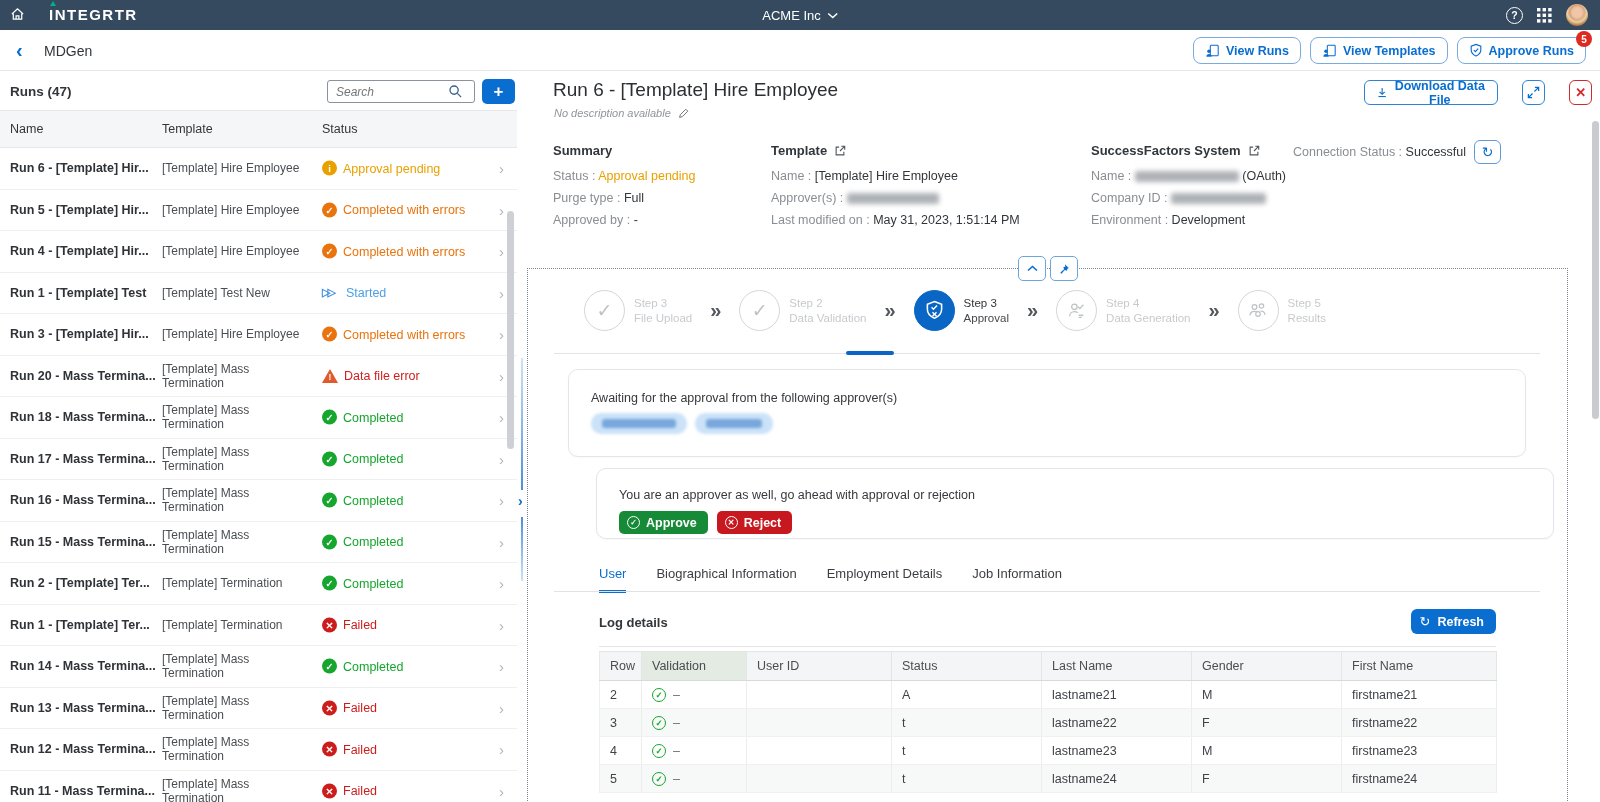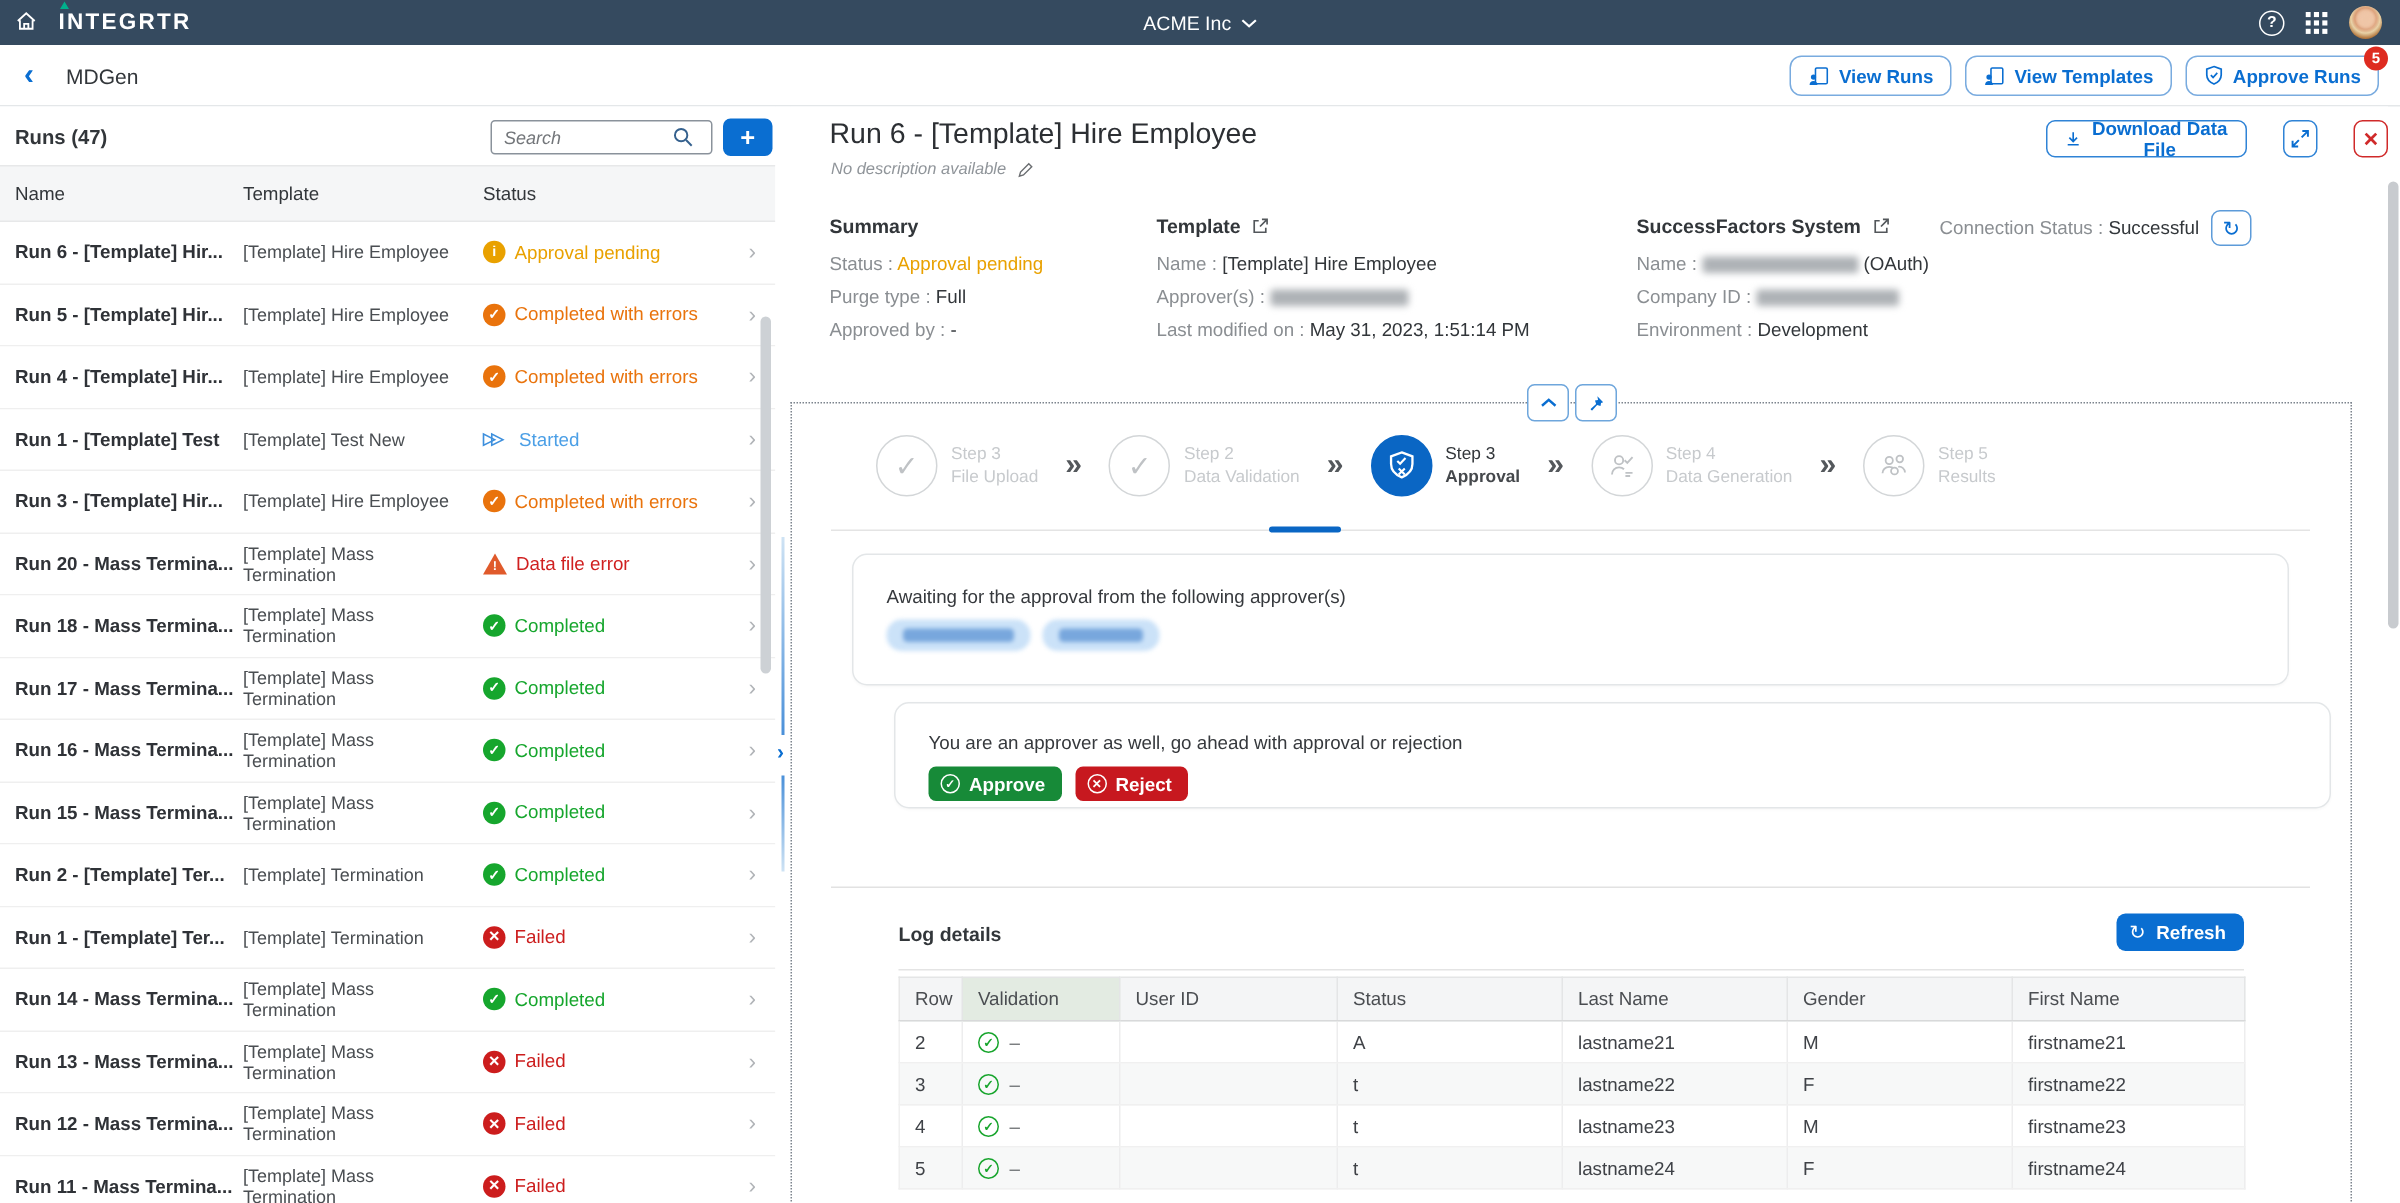--- a/index.html
+++ b/index.html
@@ -2,21 +2,21 @@
 <html><head>
 <meta charset="utf-8">
 <style>
   * { box-sizing: border-box; margin: 0; padding: 0; }
   html,body { width:1600px; height:802px; overflow:hidden; background:#fff;
     font-family:"Liberation Sans", sans-serif; color:#32363a; }
   body { position:relative; }
 
   
   .topbar { position:absolute; left:0; top:0; width:1600px; height:30px; background:#354a5f; color:#fff; }
-  .tb-left { position:absolute; left:10px; top:0; height:29px; display:flex; align-items:center; gap:14px; }
+  .tb-left { position:absolute; left:10px; top:0; height:29px; display:flex; align-items:center; gap:24px; }
   .home-btn { display:flex; align-items:center; cursor:pointer; }
   .brand { position:relative; font-size:15px; font-weight:800; letter-spacing:1.5px; cursor:pointer; }
   .brand .caret { position:absolute; left:1px; top:-5px; width:0; height:0;
     border-left:3px solid transparent; border-right:3px solid transparent; border-bottom:5px solid #00b08c; }
   .tb-center { position:absolute; left:50%; top:0; transform:translateX(-50%); height:30px;
     display:flex; align-items:center; gap:6px; font-size:13px; cursor:pointer; }
   .tb-right { position:absolute; right:12px; top:0; height:30px; display:flex; align-items:center; gap:14px; }
   .help-ic { width:17px; height:17px; border:1.4px solid #fff; border-radius:50%; font-size:10.5px; font-weight:700;
     display:flex; align-items:center; justify-content:center; cursor:pointer; }
   .avatar { width:22px; height:22px; border-radius:50%; overflow:hidden; cursor:pointer;
@@ -113,21 +113,21 @@
   .panel-ctl { position:absolute; left:490px; top:-13px; display:flex; gap:4px; }
   .ctl-btn { width:28px; height:25px; background:#fff; border:1px solid #6ea6dc; border-radius:5px; color:#0a6ed1;
     display:flex; align-items:center; justify-content:center; cursor:pointer; font-size:11px; }
   .steps { position:absolute; left:56px; top:21px; display:flex; align-items:center; gap:15px; }
   .step { display:flex; align-items:center; gap:9px; }
   .step-circle { width:41px; height:41px; border-radius:50%; border:1px solid #d3d6d8; color:#bfc2c5;
     display:flex; align-items:center; justify-content:center; font-size:19px; flex:none; background:#fff; }
   .step.active .step-circle { background:#0a66c4; border-color:#0a66c4; color:#fff; }
   .step-text { font-size:11.5px; line-height:15px; color:#c7cacd; }
   .step.active .step-text .s-num { color:#32363a; }
-  .step.active .step-text .s-lbl { color:#45484c;font-weight:bold; }
+  .step.active .step-text .s-lbl { color:#45484c; }
   .step-sep { color:#54585c; font-size:20px; font-weight:700; padding:0 3px; }
   .steps-line { position:absolute; left:26px; width:986px; top:84px; height:1px; background:#e4e4e4; }
   .steps-active-bar { position:absolute; left:318px; top:82px; width:48px; height:4px; background:#0a66c4; border-radius:2px; }
 
   .card { position:absolute; left:40px; width:958px; background:#fff; border:1px solid #e3e6e8; border-radius:10px;
     box-shadow:0 1px 2px rgba(0,0,0,.03); }
   .card-awaiting { top:100px; height:88px; }
   .card-self { top:199px; height:71px;margin-left:28px; }
   .card-text { position:absolute; left:22px; top:21px; font-size:12.5px; color:#36393d; }
   .chips { position:absolute; left:22px; top:43px; display:flex; gap:8px; }
@@ -564,20 +564,26 @@
           <i class="ring-ic">✓</i>
           <span>Approve</span>
         </button>
         <button class="abtn btn-reject">
           <i class="ring-ic">✕</i>
           <span>Reject</span>
         </button>
       </div>
     </div>
 
+    <div class="tabs" id="tabs-row">
+        <span class="tab active">User</span>
+        <span class="tab">Biographical Information</span>
+        <span class="tab">Employment Details</span>
+        <span class="tab">Job Information</span>
+      </div>
     <div class="tabs-border"></div>
 
     <div class="log-head">
       <span class="log-title">Log details</span>
       <button class="refresh-btn">
         <span style="font-size:13px;font-weight:400">↻</span>
         <span>Refresh</span>
       </button>
     </div>
     <div class="log-divider"></div>

